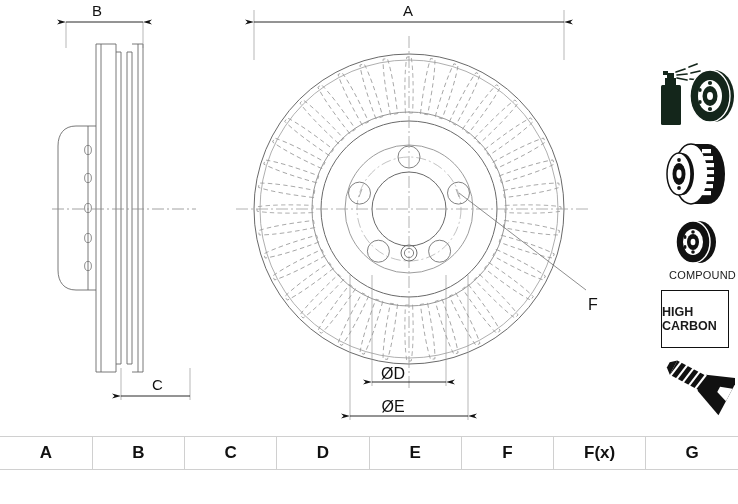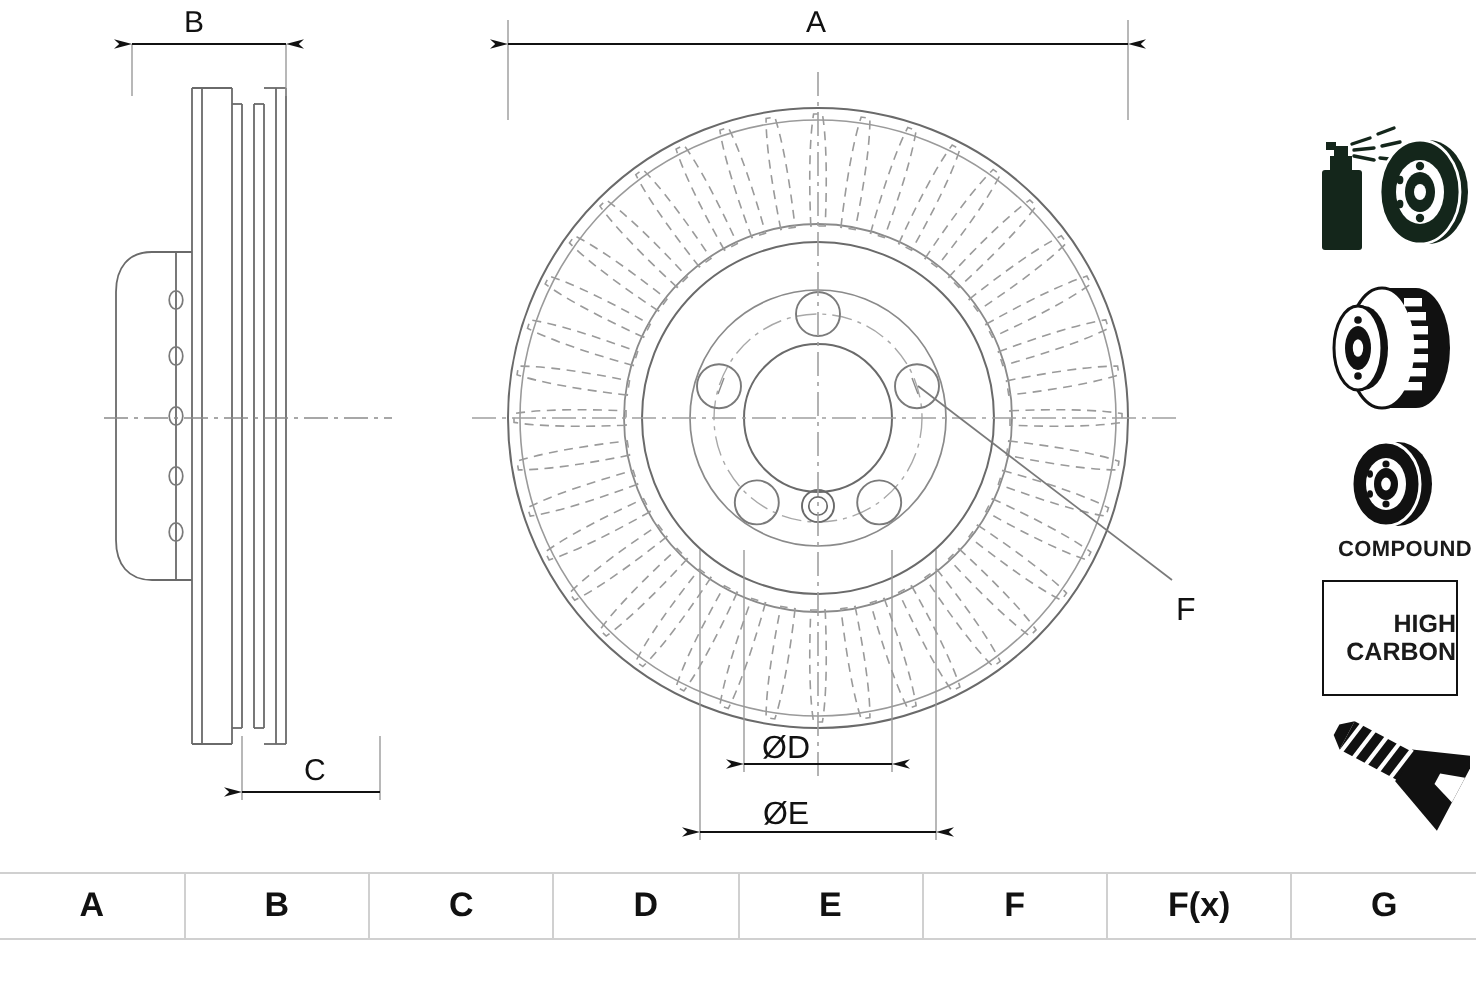--- a/index.html
+++ b/index.html
@@ -8,25 +8,25 @@
   #drawing{position:absolute;left:0;top:0;width:738px;height:504px;}
   .dim-label{font-family:"Liberation Sans",sans-serif;font-size:15px;fill:#111;}
   .dim-label-big{font-family:"Liberation Sans",sans-serif;font-size:16px;fill:#111;}
 
   
   #icon-column{position:absolute;left:652px;top:58px;width:86px;height:378px;}
   .icon-cell{width:86px;display:flex;align-items:center;justify-content:center;}
   #icon-coated{height:78px;}
   #icon-vented{height:76px;}
   #icon-compound{height:74px;flex-direction:column;}
-  .compound-text{font-size:11px;font-weight:bold;letter-spacing:.2px;
+  .compound-text{font-size:11px;font-weight:normal;letter-spacing:.2px;
                  margin-top:1px;font-family:"Liberation Sans",sans-serif;padding-left:15px;}
   #icon-highcarbon{height:66px;}
   .hc-box{width:66px;height:56px;border:1.3px solid #111;display:flex;
-          flex-direction:column;align-items:flex-end;justify-content:center;
+          flex-direction:column;align-items:flex-start;justify-content:center;
           line-height:1.12;}
   .hc-box span{font-size:12.5px;font-weight:bold;font-family:"Liberation Sans",sans-serif;}
   #icon-screw{height:70px;}
 
   
   #spec-table{position:absolute;left:0px;top:436px;width:738px;
               border-collapse:collapse;table-layout:fixed;}
   #spec-table td{border:1px solid #d0d0d0;text-align:center;
                  font-family:"Liberation Sans",sans-serif;}
   #spec-table tr.head td{height:30px;font-size:17px;font-weight:bold;color:#111;}

